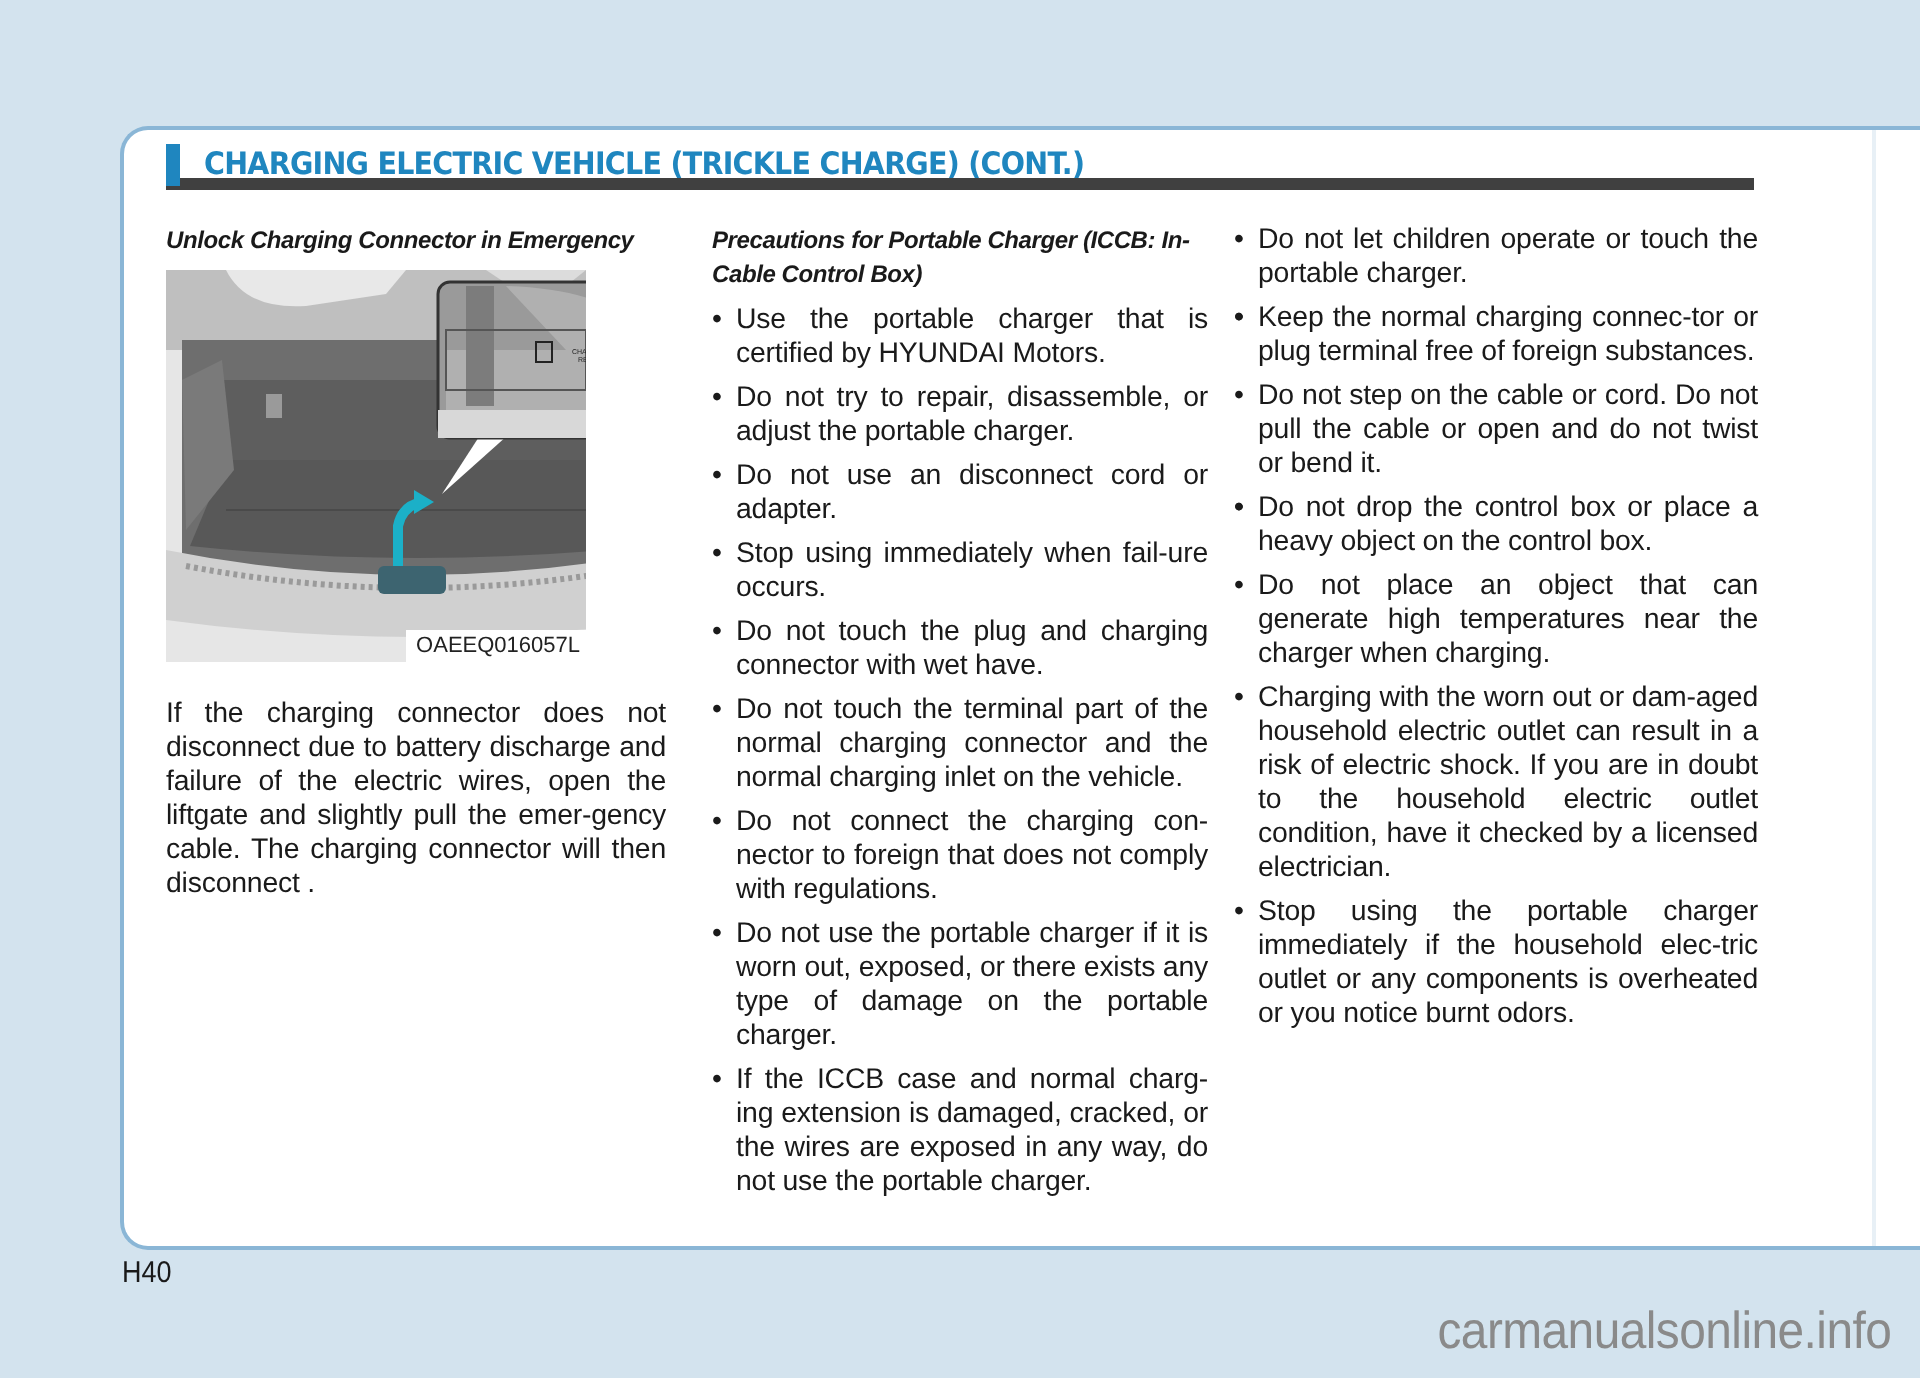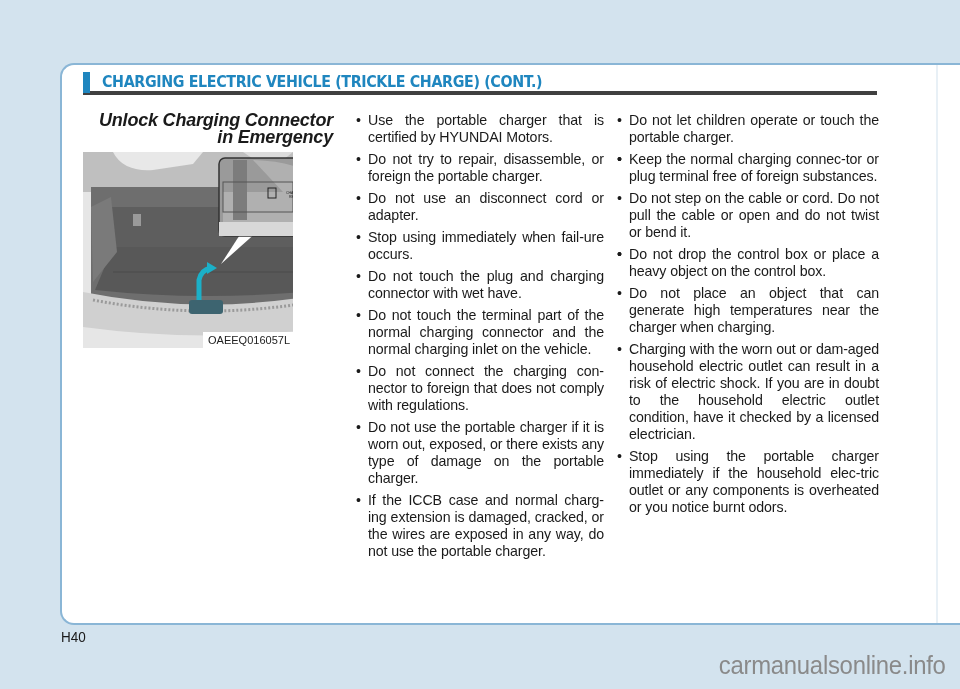--- a/index.html
+++ b/index.html
@@ -22,21 +22,21 @@
     .right-divider {
       position: absolute;
       left: 936px; top: 65px;
       width: 2px; height: 558px;
       background: #e8f0f6;
     }
     .section-header {
       position: absolute;
       left: 83px; top: 71px;
       width: 794px; height: 24px;
-      border-bottom: 4px solid #404040;
+      border-bottom: 6px solid #404040;
     }
     .section-header .bar {
       position: absolute; left: 0; top: 1px;
       width: 7px; height: 21px;
       background: #1f86bf;
     }
     .section-header .title {
       position: absolute; left: 19px; top: 0px;
       font-family: "DejaVu Sans", sans-serif;
       font-weight: bold;
@@ -47,24 +47,23 @@
       transform: scaleX(0.92);
       transform-origin: left center;
       line-height: 22px;
     }
     .col { position: absolute; top: 112px; font-size: 14.2px; line-height: 17px; }
     .col1 { left: 83px; width: 250px; }
     .col2 { left: 356px; width: 248px; }
     .col3 { left: 617px; width: 262px; }
     .subhead {
       font-weight: bold; font-style: italic;
-      font-size: 18px; line-height: 17px;
+      font-size: 12px; line-height: 17px;
       margin-bottom: 6px;
       letter-spacing: -0.2px;
-      text-align: right;
     }
     .para { text-align: justify; letter-spacing: -0.1px; }
     ul.bullets { list-style: none; }
     ul.bullets li {
       position: relative;
       padding-left: 12px;
       text-align: justify;
       margin-bottom: 5px;
       letter-spacing: -0.1px;
     }
@@ -139,26 +138,28 @@
       <path d="M170 8 Q230 10 246 40 L246 80 L140 80 L140 40 L200 40 Z" fill="#b0b0b0"></path>
       <rect x="150" y="8" width="14" height="60" fill="#7c7c7c"></rect>
       <rect x="140" y="30" width="70" height="30" fill="none" stroke="#555" stroke-width="1"></rect>
       <rect x="185" y="36" width="8" height="10" fill="none" stroke="#222" stroke-width="1"></rect>
       <text x="203" y="42" font-size="3.5" fill="#222" font-family="Liberation Sans, sans-serif">CHARGING LOCK</text>
       <text x="206" y="46" font-size="3.5" fill="#222" font-family="Liberation Sans, sans-serif">RELEASE</text>
       <rect x="136" y="70" width="112" height="14" fill="#d8d8d8"></rect>
     </svg>
     <div class="img-code">OAEEQ016057L</div>
   </div>
+  <div class="para">If the charging connector does not disconnect due to battery discharge and failure of the electric wires, open the liftgate and slightly pull the emer-gency cable. The charging connector will then disconnect .</div>
 </div>
 
 <div class="col col2">
+  <div class="subhead">Precautions for Portable Charger (ICCB: In-Cable Control Box)</div>
   <ul class="bullets">
     <li><span class="dot">•</span><span>Use the portable charger that is certified by HYUNDAI Motors.</span></li>
-    <li><span class="dot">•</span><span>Do not try to repair, disassemble, or foreign the portable charger.</span></li>
+    <li><span class="dot">•</span><span>Do not try to repair, disassemble, or adjust the portable charger.</span></li>
     <li><span class="dot">•</span><span>Do not use an disconnect cord or adapter.</span></li>
     <li><span class="dot">•</span><span>Stop using immediately when fail-ure occurs.</span></li>
     <li><span class="dot">•</span><span>Do not touch the plug and charging connector with wet have.</span></li>
     <li><span class="dot">•</span><span>Do not touch the terminal part of the normal charging connector and the normal charging inlet on the vehicle.</span></li>
     <li><span class="dot">•</span><span>Do not connect the charging con-nector to foreign that does not comply with regulations.</span></li>
     <li><span class="dot">•</span><span>Do not use the portable charger if it is worn out, exposed, or there exists any type of damage on the portable charger.</span></li>
     <li><span class="dot">•</span><span>If the ICCB case and normal charg-ing extension is damaged, cracked, or the wires are exposed in any way, do not use the portable charger.</span></li>
   </ul>
 </div>
 

